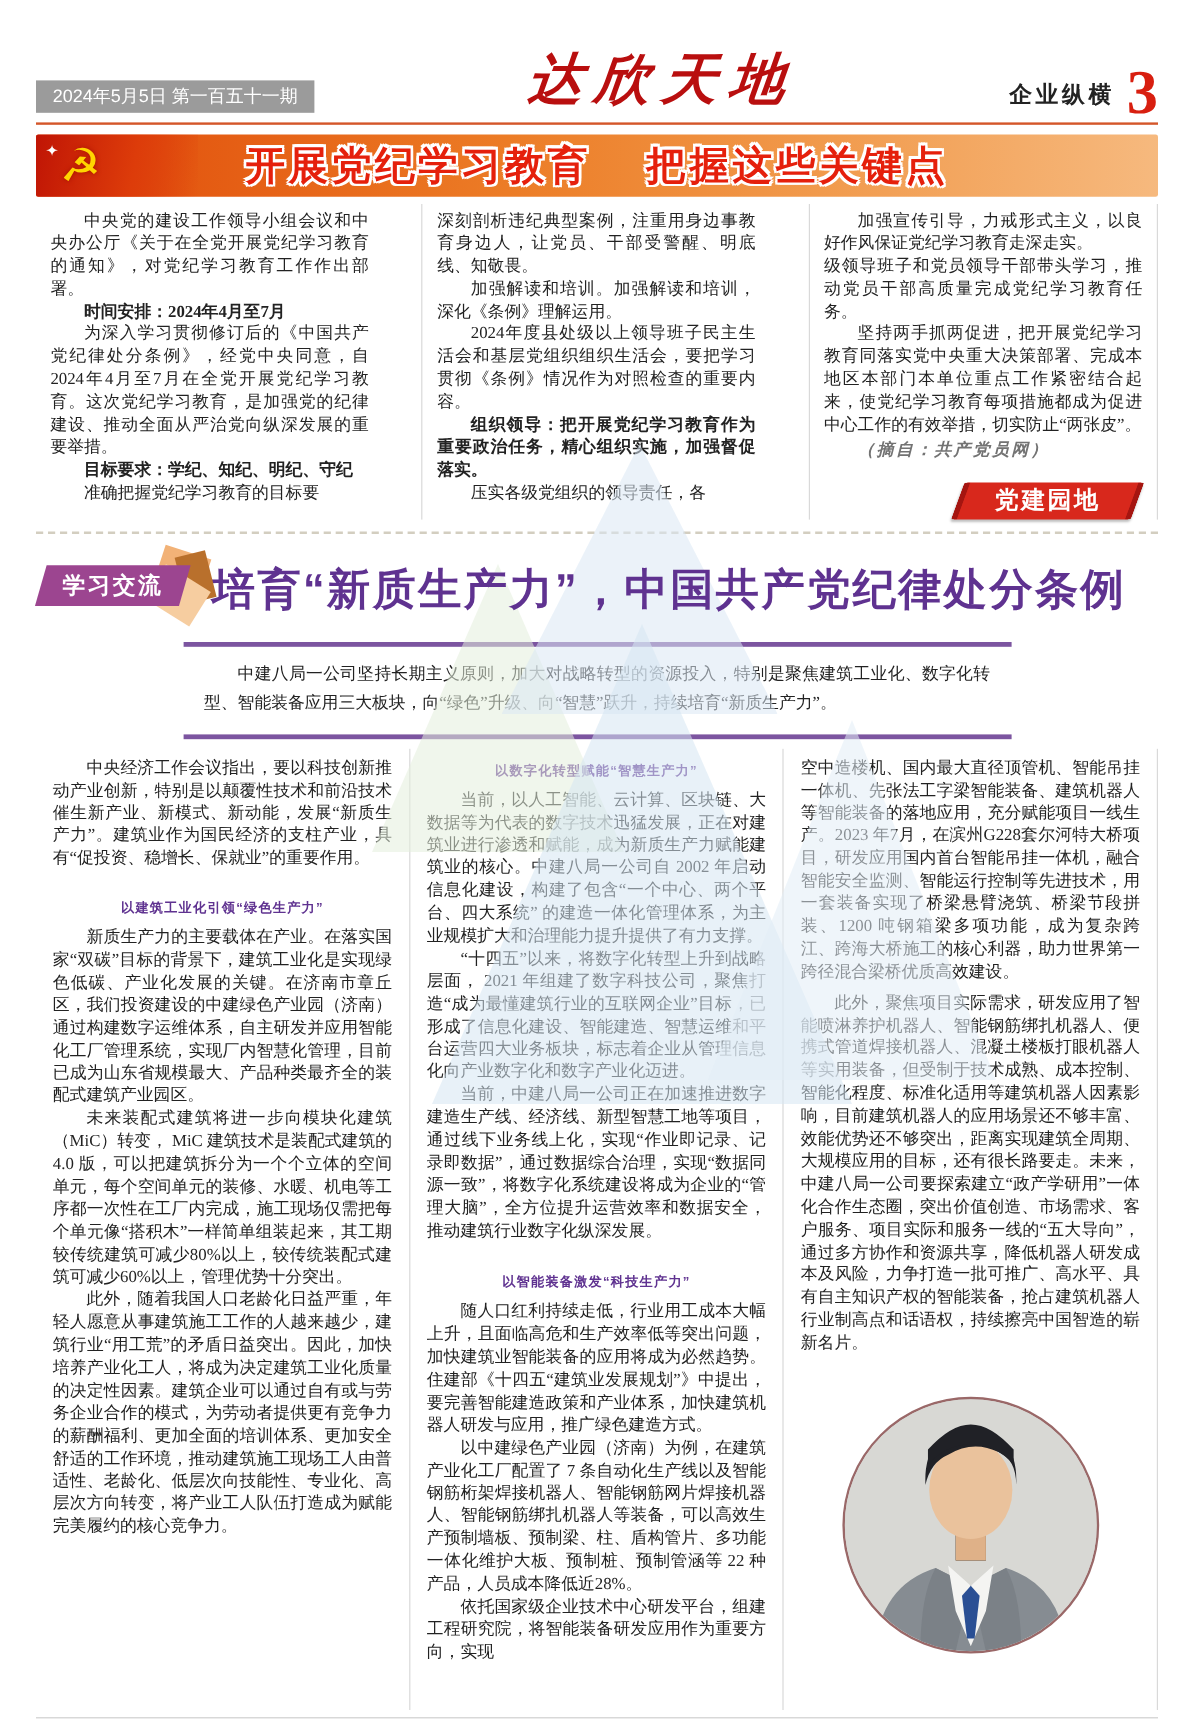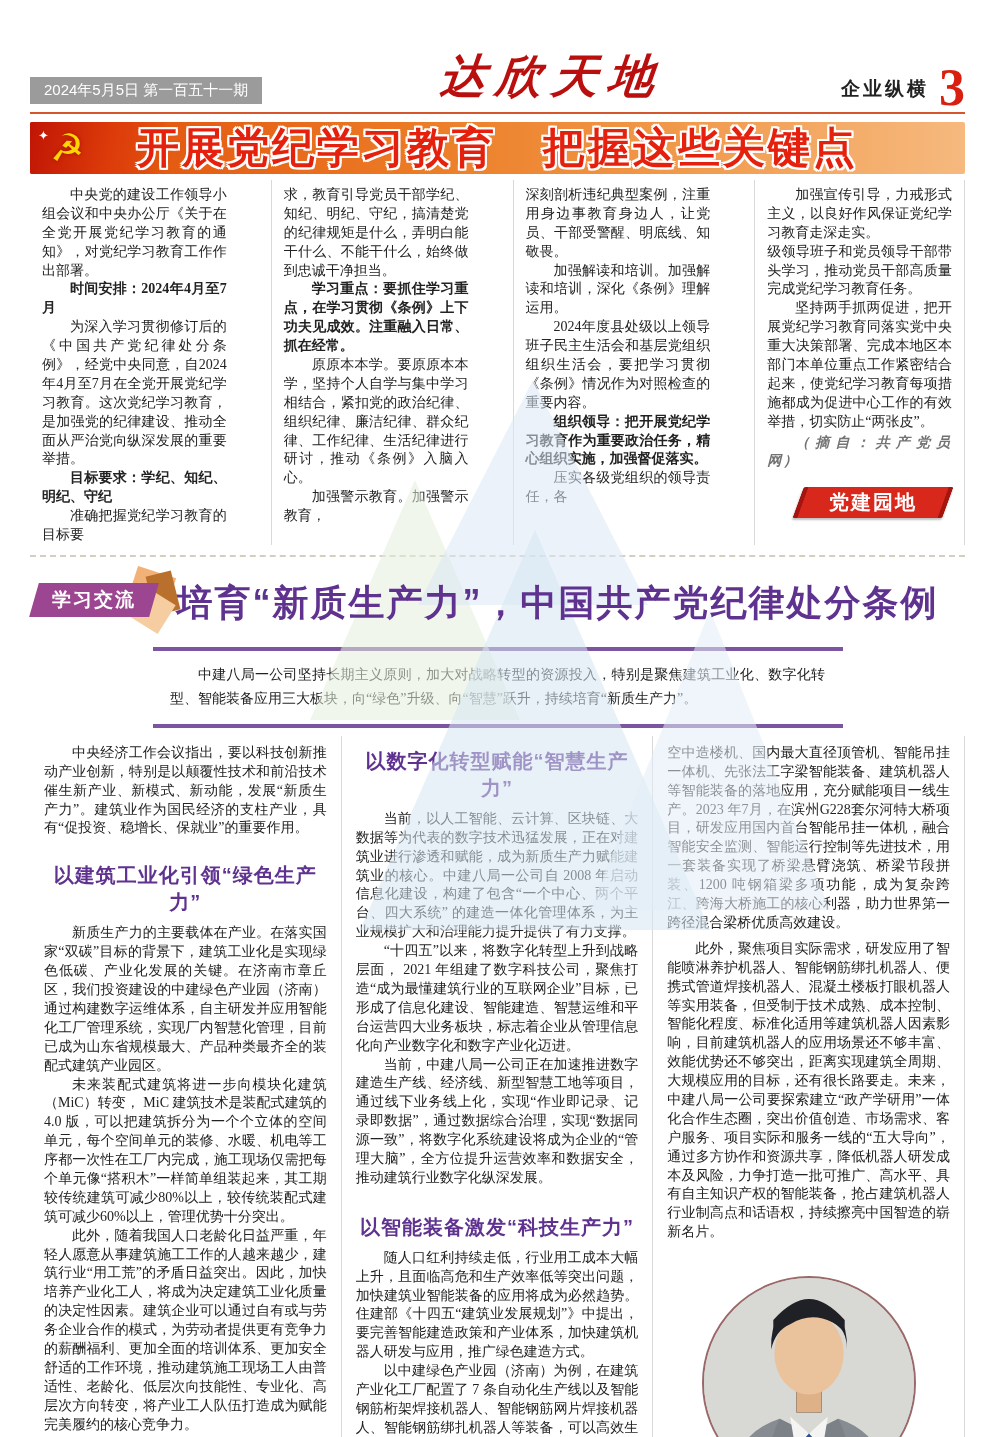--- a/index.html
+++ b/index.html
@@ -2,21 +2,21 @@
 <html><head>
 <meta charset="utf-8">
 <style>
   * { margin:0; padding:0; box-sizing:border-box; }
   html,body { background:#ffffff; }
   body {
     width:995px; height:1437px; margin:0 auto; position:relative;
     font-family:"Liberation Serif","DejaVu Serif",serif;
     color:#222; overflow:hidden;
   }
-  .page { position:relative; width:995px; height:1083px; padding:10px 30px; z-index:1; }
+  .page { position:relative; width:995px; height:1083px; padding:0 30px; z-index:1; }
 
   
   .watermark { position:absolute; z-index:0; pointer-events:none; }
   .tri { position:absolute; opacity:.55; }
   .tri1 { left:388px; top:370px; width:230px; height:225px; background:#dbe8f4; clip-path:polygon(50% 0,100% 100%,0 100%); }
   .tri2 { left:330px; top:520px; width:350px; height:400px; background:#d6e5f3; clip-path:polygon(50% 0,100% 100%,0 100%); }
   .tri3 { left:280px; top:470px; width:210px; height:240px; background:#e3eedd; clip-path:polygon(50% 0,100% 100%,0 100%); }
   .tri4 { left:560px; top:600px; width:240px; height:300px; background:#e2ecf6; clip-path:polygon(50% 0,100% 100%,0 100%); }
 
   
@@ -36,21 +36,21 @@
   .banner { position:relative; height:52px; margin-top:8px; border-radius:2px;
     background:linear-gradient(90deg,#d93b0c 0%,#e45a12 14%,#ec7c26 42%,#f19a4c 70%,#f6b97e 100%);
     display:flex; align-items:center; justify-content:center; overflow:hidden; }
   .emblem { position:absolute; left:0; top:0; width:135px; height:100%;
     background:linear-gradient(100deg,#c01505 0%,#dd3c0a 60%,rgba(221,60,10,0) 100%);
     display:flex; align-items:center; }
   .emblem .glyph { color:#ffd400; font-size:38px; line-height:1; margin-left:20px;
     text-shadow:0 0 4px #a31000; font-family:"DejaVu Sans",sans-serif; }
   .emblem .spark { position:absolute; left:8px; top:6px; color:#fff; font-size:13px; }
   .banner-title { position:relative; font-family:"Liberation Sans","DejaVu Sans",sans-serif;
-    font-size:42px; font-weight:900; color:#e5200c; letter-spacing:3px;
+    font-size:33px; font-weight:900; color:#e5200c; letter-spacing:3px;
     text-shadow:-2px 0 0 #fff,2px 0 0 #fff,0 -2px 0 #fff,0 2px 0 #fff,
       -2px -2px 0 #fff,2px 2px 0 #fff,-2px 2px 0 #fff,2px -2px 0 #fff; }
   .banner-title .part2 { margin-left:46px; }
 
   
   .cols { display:flex; margin-top:6px; }
   .col { flex:1; padding:6px 12px 0 12px; font-size:14px; line-height:1.35; text-align:justify; }
   .cols4 .col + .col { border-left:1px solid #d9d9d9; }
   .cols4 .col:last-child { border-right:1px solid #d9d9d9; }
   .cols4 { min-height:252px;gap:32px; }
@@ -83,21 +83,21 @@
     letter-spacing:2px; font-family:"Liberation Sans","DejaVu Sans",sans-serif; padding:8px 0 0 120px; }
   .purple-rule { height:4px; background:#7c55a0; width:690px; margin:12px auto 0; }
   .intro { width:655px; margin:12px auto 0; font-size:14px; line-height:1.75;
     text-align:justify; text-indent:2em; color:#222; }
 
   
   .cols3 { min-height:808px; border-bottom:1px solid #cfcfcf; margin-top:8px; padding-bottom:6px; }
   .cols3 .col { padding:8px 14px 0 14px; }
   .cols3 .col + .col { border-left:1px solid #d9d9d9; }
   .cols3 .col:last-child { border-right:1px solid #d9d9d9; }
-  .subhead { color:#5f3290; font-weight:bold; font-size:20px; text-align:center;
+  .subhead { color:#5f3290; font-weight:bold; font-size:11px; text-align:center;
     margin:16px 0 8px; font-family:"Liberation Sans",sans-serif; letter-spacing:1px; }
   .cols3 .col1 .subhead:first-of-type { margin-top:24px; }
   .gap-para { margin-top:7px; }
 
   
   .profile { text-align:center; margin-top:34px; }
   .photo-circle { width:214px; height:214px; border-radius:50%; border:2px solid #9a6868;
     margin:0 auto 14px; overflow:hidden; background:#d8d8d5; }
   .photo-circle svg { width:100%; height:100%; display:block; }
 </style>
@@ -136,26 +136,20 @@
 
     <div class="cols cols4">
       <div class="col">
         <p class="para">中央党的建设工作领导小组会议和中央办公厅《关于在全党开展党纪学习教育的通知》，对党纪学习教育工作作出部署。</p>
         <p class="para bold">时间安排：2024年4月至7月</p>
         <p class="para">为深入学习贯彻修订后的《中国共产党纪律处分条例》，经党中央同意，自2024年4月至7月在全党开展党纪学习教育。这次党纪学习教育，是加强党的纪律建设、推动全面从严治党向纵深发展的重要举措。</p>
         <p class="para bold">目标要求：学纪、知纪、明纪、守纪</p>
         <p class="para">准确把握党纪学习教育的目标要</p>
       </div>
       <div class="col">
-        <p class="para cont">求，教育引导党员干部学纪、知纪、明纪、守纪，搞清楚党的纪律规矩是什么，弄明白能干什么、不能干什么，始终做到忠诚干净担当。</p>
-        <p class="para bold">学习重点：要抓住学习重点，在学习贯彻《条例》上下功夫见成效。注重融入日常、抓在经常。</p>
-        <p class="para">原原本本学。要原原本本学，坚持个人自学与集中学习相结合，紧扣党的政治纪律、组织纪律、廉洁纪律、群众纪律、工作纪律、生活纪律进行研讨，推动《条例》入脑入心。</p>
-        <p class="para">加强警示教育。加强警示教育，</p>
-      </div>
-      <div class="col">
         <p class="para cont">深刻剖析违纪典型案例，注重用身边事教育身边人，让党员、干部受警醒、明底线、知敬畏。</p>
         <p class="para">加强解读和培训。加强解读和培训，深化《条例》理解运用。</p>
         <p class="para">2024年度县处级以上领导班子民主生活会和基层党组织组织生活会，要把学习贯彻《条例》情况作为对照检查的重要内容。</p>
         <p class="para bold">组织领导：把开展党纪学习教育作为重要政治任务，精心组织实施，加强督促落实。</p>
         <p class="para">压实各级党组织的领导责任，各</p>
       </div>
       <div class="col">
         <p class="para">加强宣传引导，力戒形式主义，以良好作风保证党纪学习教育走深走实。</p>
         <p class="para cont">级领导班子和党员领导干部带头学习，推动党员干部高质量完成党纪学习教育任务。</p>
         <p class="para">坚持两手抓两促进，把开展党纪学习教育同落实党中央重大决策部署、完成本地区本部门本单位重点工作紧密结合起来，使党纪学习教育每项措施都成为促进中心工作的有效举措，切实防止“两张皮”。</p>
@@ -185,21 +179,21 @@
     <div class="cols cols3">
       <div class="col col1">
         <p class="para">中央经济工作会议指出，要以科技创新推动产业创新，特别是以颠覆性技术和前沿技术催生新产业、新模式、新动能，发展“新质生产力”。建筑业作为国民经济的支柱产业，具有“促投资、稳增长、保就业”的重要作用。</p>
         <h3 class="subhead">以建筑工业化引领“绿色生产力”</h3>
         <p class="para">新质生产力的主要载体在产业。在落实国家“双碳”目标的背景下，建筑工业化是实现绿色低碳、产业化发展的关键。在济南市章丘区，我们投资建设的中建绿色产业园（济南）通过构建数字运维体系，自主研发并应用智能化工厂管理系统，实现厂内智慧化管理，目前已成为山东省规模最大、产品种类最齐全的装配式建筑产业园区。</p>
         <p class="para">未来装配式建筑将进一步向模块化建筑（MiC）转变， MiC 建筑技术是装配式建筑的 4.0 版，可以把建筑拆分为一个个立体的空间单元，每个空间单元的装修、水暖、机电等工序都一次性在工厂内完成，施工现场仅需把每个单元像“搭积木”一样简单组装起来，其工期较传统建筑可减少80%以上，较传统装配式建筑可减少60%以上，管理优势十分突出。</p>
         <p class="para">此外，随着我国人口老龄化日益严重，年轻人愿意从事建筑施工工作的人越来越少，建筑行业“用工荒”的矛盾日益突出。因此，加快培养产业化工人，将成为决定建筑工业化质量的决定性因素。建筑企业可以通过自有或与劳务企业合作的模式，为劳动者提供更有竞争力的薪酬福利、更加全面的培训体系、更加安全舒适的工作环境，推动建筑施工现场工人由普适性、老龄化、低层次向技能性、专业化、高层次方向转变，将产业工人队伍打造成为赋能完美履约的核心竞争力。</p>
       </div>
       <div class="col">
         <h3 class="subhead" style="margin-top:4px">以数字化转型赋能“智慧生产力”</h3>
-        <p class="para">当前，以人工智能、云计算、区块链、大数据等为代表的数字技术迅猛发展，正在对建筑业进行渗透和赋能，成为新质生产力赋能建筑业的核心。中建八局一公司自 2008 年启动信息化建设，构建了包含“一个中心、两个平台、四大系统” 的建造一体化管理体系，为主业规模扩大和治理能力提升提供了有力支撑。</p>
+        <p class="para">当前，以人工智能、云计算、区块链、大数据等为代表的数字技术迅猛发展，正在对建筑业进行渗透和赋能，成为新质生产力赋能建筑业的核心。中建八局一公司自 2002 年启动信息化建设，构建了包含“一个中心、两个平台、四大系统” 的建造一体化管理体系，为主业规模扩大和治理能力提升提供了有力支撑。</p>
         <p class="para">“十四五”以来，将数字化转型上升到战略层面， 2021 年组建了数字科技公司，聚焦打造“成为最懂建筑行业的互联网企业”目标，已形成了信息化建设、智能建造、智慧运维和平台运营四大业务板块，标志着企业从管理信息化向产业数字化和数字产业化迈进。</p>
         <p class="para">当前，中建八局一公司正在加速推进数字建造生产线、经济线、新型智慧工地等项目，通过线下业务线上化，实现“作业即记录、记录即数据”，通过数据综合治理，实现“数据同源一致”，将数字化系统建设将成为企业的“管理大脑”，全方位提升运营效率和数据安全，推动建筑行业数字化纵深发展。</p>
         <h3 class="subhead" style="margin-top:26px">以智能装备激发“科技生产力”</h3>
         <p class="para">随人口红利持续走低，行业用工成本大幅上升，且面临高危和生产效率低等突出问题，加快建筑业智能装备的应用将成为必然趋势。住建部《十四五“建筑业发展规划”》中提出，要完善智能建造政策和产业体系，加快建筑机器人研发与应用，推广绿色建造方式。</p>
         <p class="para">以中建绿色产业园（济南）为例，在建筑产业化工厂配置了 7 条自动化生产线以及智能钢筋桁架焊接机器人、智能钢筋网片焊接机器人、智能钢筋绑扎机器人等装备，可以高效生产预制墙板、预制梁、柱、盾构管片、多功能一体化维护大板、预制桩、预制管涵等 22 种产品，人员成本降低近28%。</p>
         <p class="para">依托国家级企业技术中心研发平台，组建工程研究院，将智能装备研发应用作为重要方向，实现</p>
       </div>
       <div class="col">
         <p class="para cont">空中造楼机、国内最大直径顶管机、智能吊挂一体机、先张法工字梁智能装备、建筑机器人等智能装备的落地应用，充分赋能项目一线生产。2023 年7月，在滨州G228套尔河特大桥项目，研发应用国内首台智能吊挂一体机，融合智能安全监测、智能运行控制等先进技术，用一套装备实现了桥梁悬臂浇筑、桥梁节段拼装、1200 吨钢箱梁多项功能，成为复杂跨江、跨海大桥施工的核心利器，助力世界第一跨径混合梁桥优质高效建设。</p>
         <p class="para gap-para">此外，聚焦项目实际需求，研发应用了智能喷淋养护机器人、智能钢筋绑扎机器人、便携式管道焊接机器人、混凝土楼板打眼机器人等实用装备，但受制于技术成熟、成本控制、智能化程度、标准化适用等建筑机器人因素影响，目前建筑机器人的应用场景还不够丰富、效能优势还不够突出，距离实现建筑全周期、大规模应用的目标，还有很长路要走。未来，中建八局一公司要探索建立“政产学研用”一体化合作生态圈，突出价值创造、市场需求、客户服务、项目实际和服务一线的“五大导向”，通过多方协作和资源共享，降低机器人研发成本及风险，力争打造一批可推广、高水平、具有自主知识产权的智能装备，抢占建筑机器人行业制高点和话语权，持续擦亮中国智造的崭新名片。</p>

